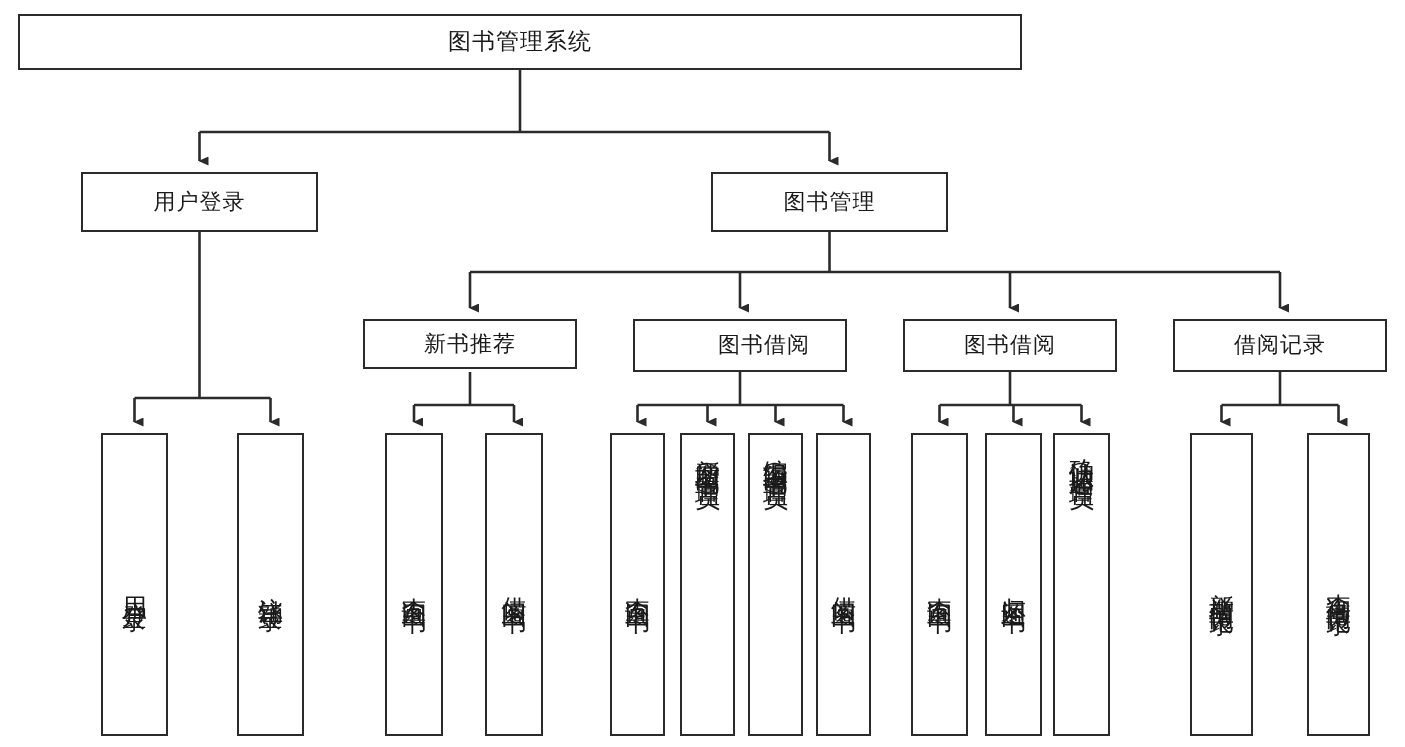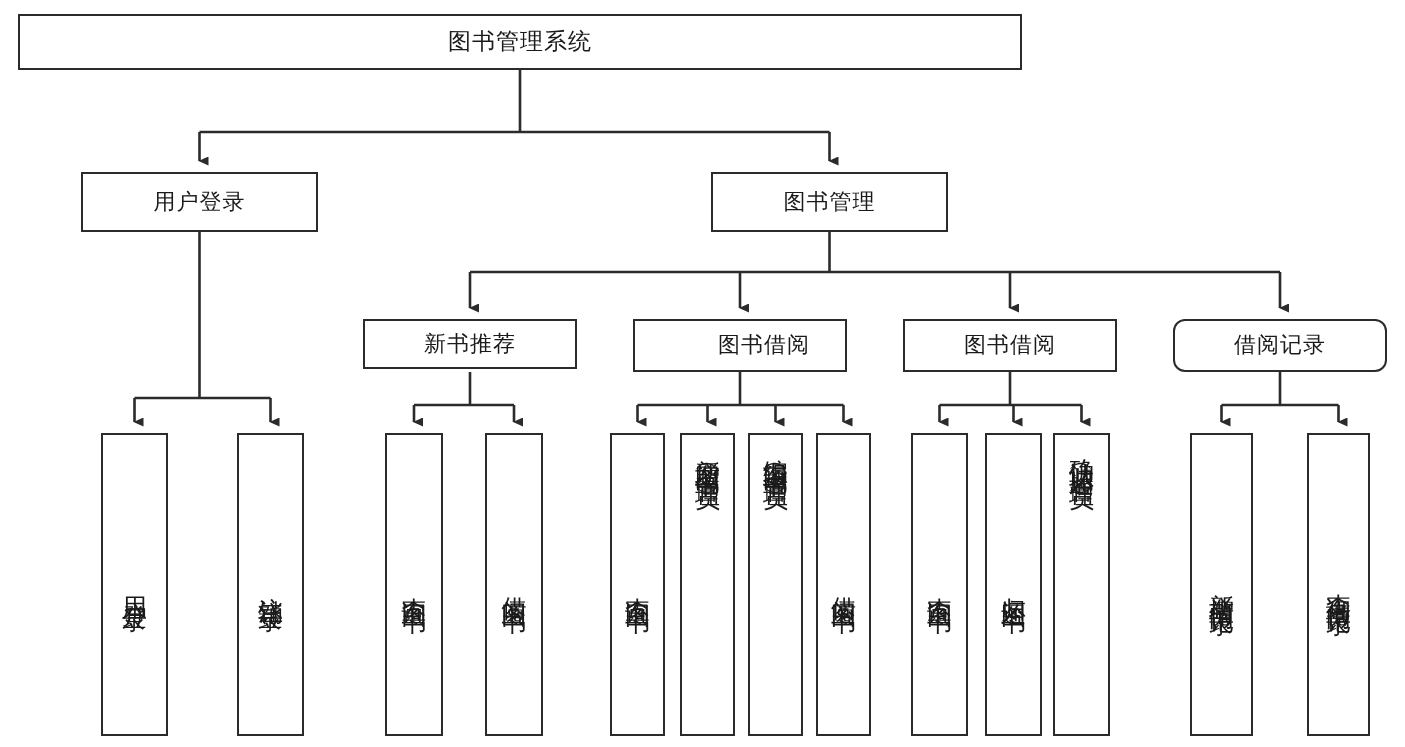--- a/index.html
+++ b/index.html
@@ -124,21 +124,21 @@
       </div>
       <div class="node horiz" style="left: 363px; top: 319px; width: 214px; height: 50px; text-align: right;">
         <span>新书推荐</span>
       </div>
       <div class="node horiz" style="left: 633px; top: 319px; width: 214px; height: 53px; padding-left: 48px;">
         <span>图书借阅</span>
       </div>
       <div class="node horiz" style="left: 903px; top: 319px; width: 214px; height: 53px;">
         <span>图书借阅</span>
       </div>
-      <div class="node horiz" style="left: 1173px; top: 319px; width: 214px; height: 53px; border-radius: 12px;">
+      <div class="node horiz" style="left: 1173px; top: 319px; width: 214px; height: 53px;">
         <span>借阅记录</span>
       </div>
       <div class="node vert" style="left: 101px; top: 433px; width: 67px; height: 303px;">
         <span>用户登录</span>
       </div>
       <div class="node vert" style="left: 237px; top: 433px; width: 67px; height: 303px;">
         <span>注销登录</span>
       </div>
       <div class="node vert" style="left: 385px; top: 433px; width: 58px; height: 303px;">
         <span>查询图书</span>

